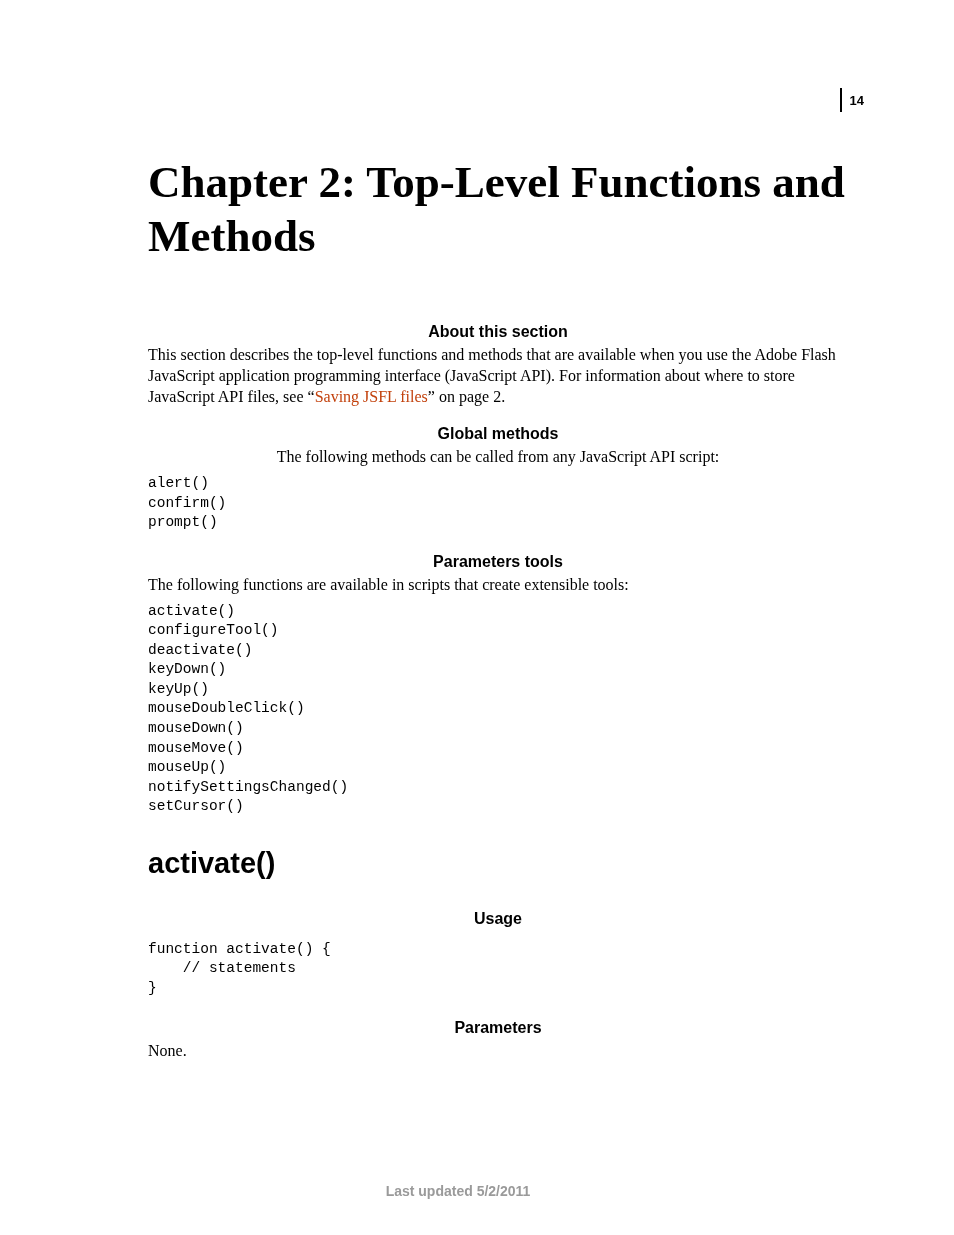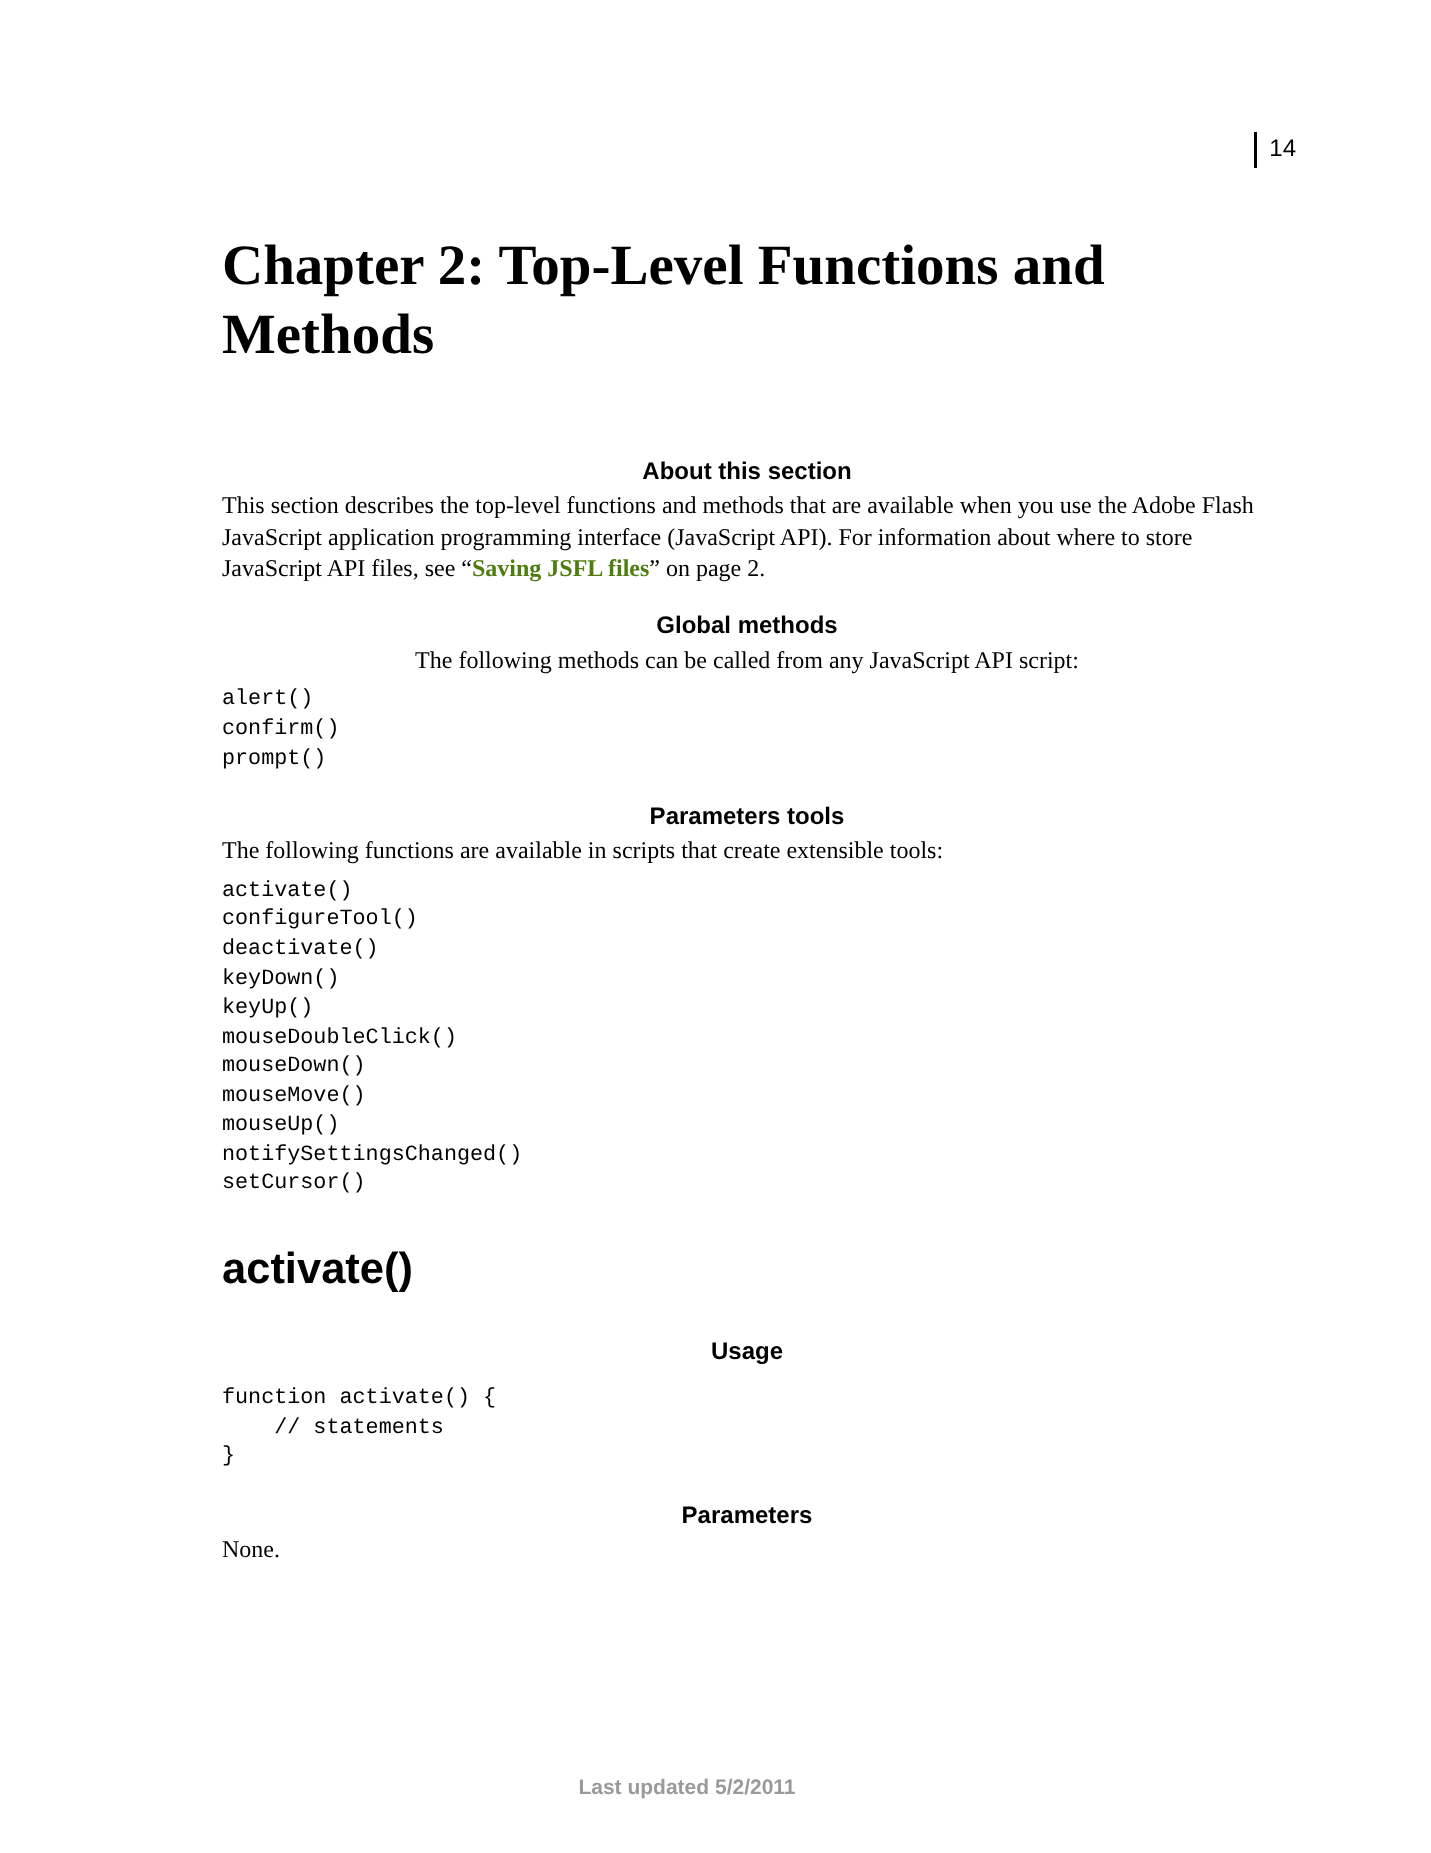--- a/index.html
+++ b/index.html
@@ -22,53 +22,52 @@
     align-items: center;
   }
   .page-number-rule {
     width: 2px;
     height: 24px;
     background: #000;
     margin-right: 8px;
   }
   .page-number {
     font-family: "Myriad Pro", "Helvetica Neue", Arial, sans-serif;
-    font-weight: 400;
-    font-size: 16px;
+    font-weight: 700;
+    font-size: 13px;
   }
   .content {
     position: absolute;
     left: 148px;
     top: 155px;
     width: 700px;
   }
   h1.chapter-title {
     font-family: "Minion Pro", "Times New Roman", Times, serif;
     font-weight: 700;
-    font-size: 38px;
+    font-size: 45px;
     line-height: 1.2;
     margin: 0 0 60px 0;
   }
   .subhead {
     font-family: Liberation Sans, sans-serif;
     font-weight: 700;
     font-size: 16px;
     margin: 0 0 4px 0;
     text-align: center;
   }
   p.body {
     font-family: "Minion Pro", "Times New Roman", Times, serif;
     font-size: 16px;
     line-height: 1.3;
     margin: 0 0 18px 0;
   }
   a.link {
-    color: #4d7c0f;
+    color: #c2410c;
     text-decoration: none;
-    font-weight: bold;
   }
   pre.code {
     font-family: "Courier New", Courier, monospace;
     font-size: 14.5px;
     line-height: 1.35;
     margin: 6px 0 20px 0;
     white-space: pre;
   }
   h2.func-title {
     font-family: "Myriad Pro", "Helvetica Neue", Arial, sans-serif;

